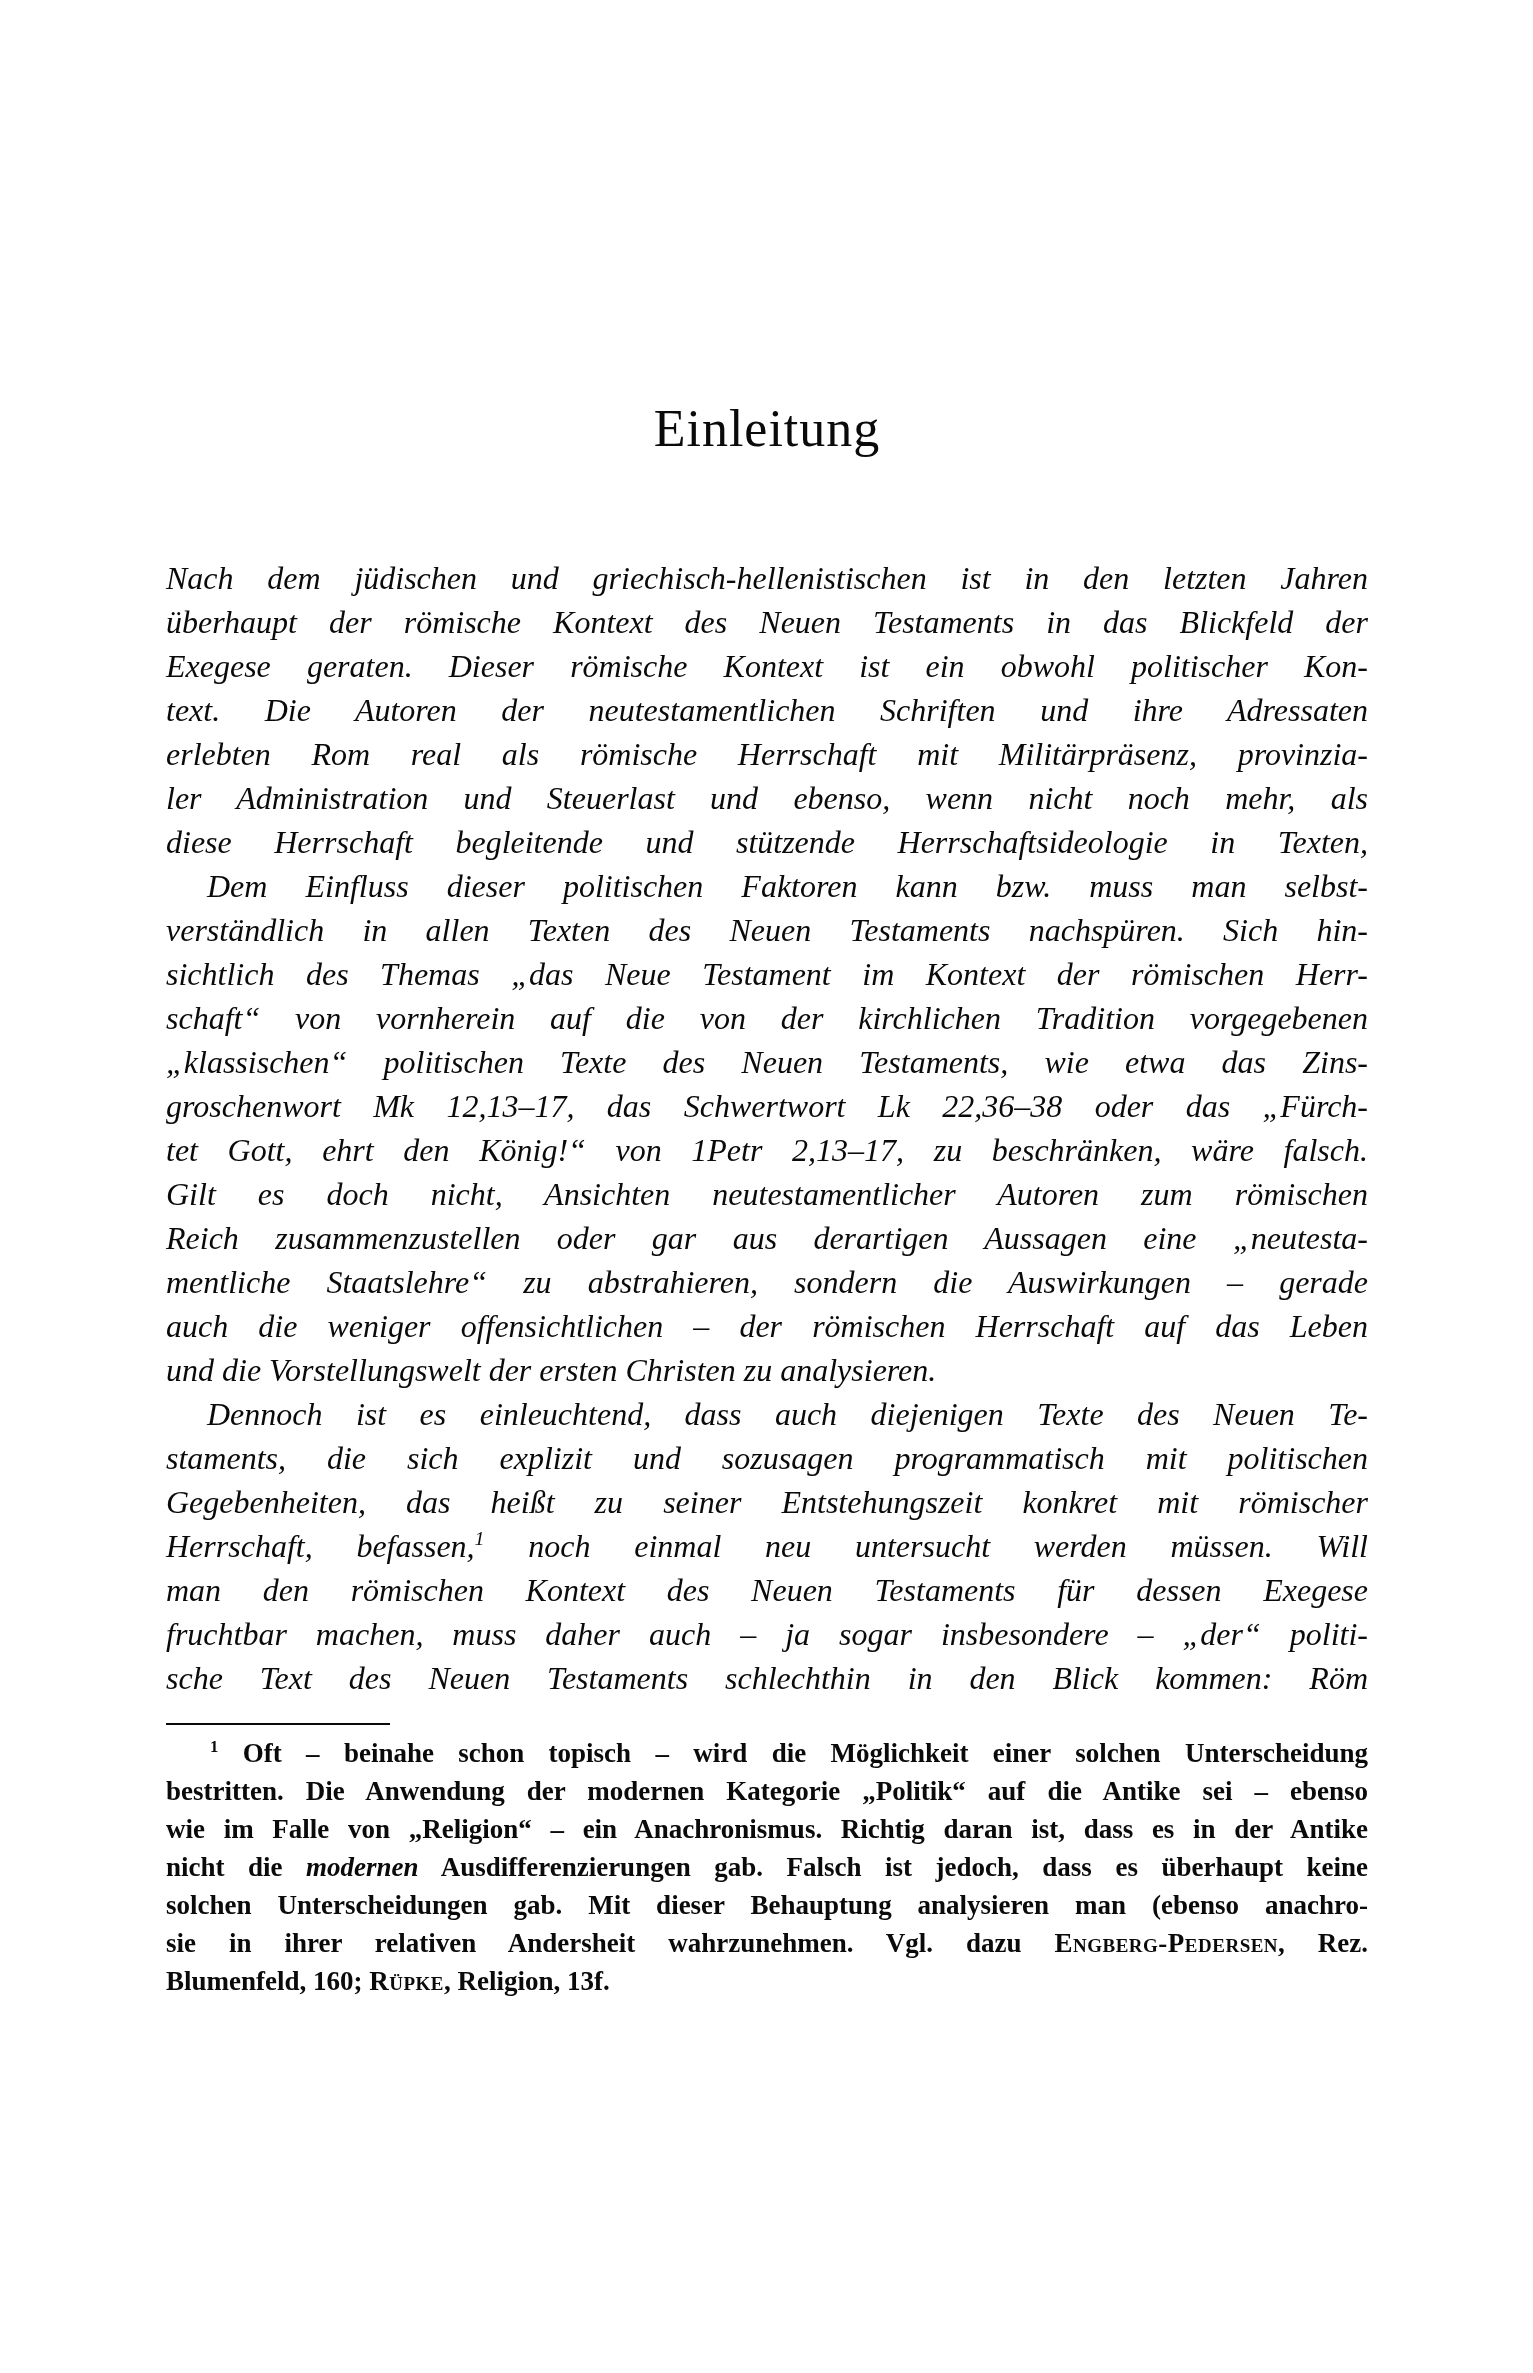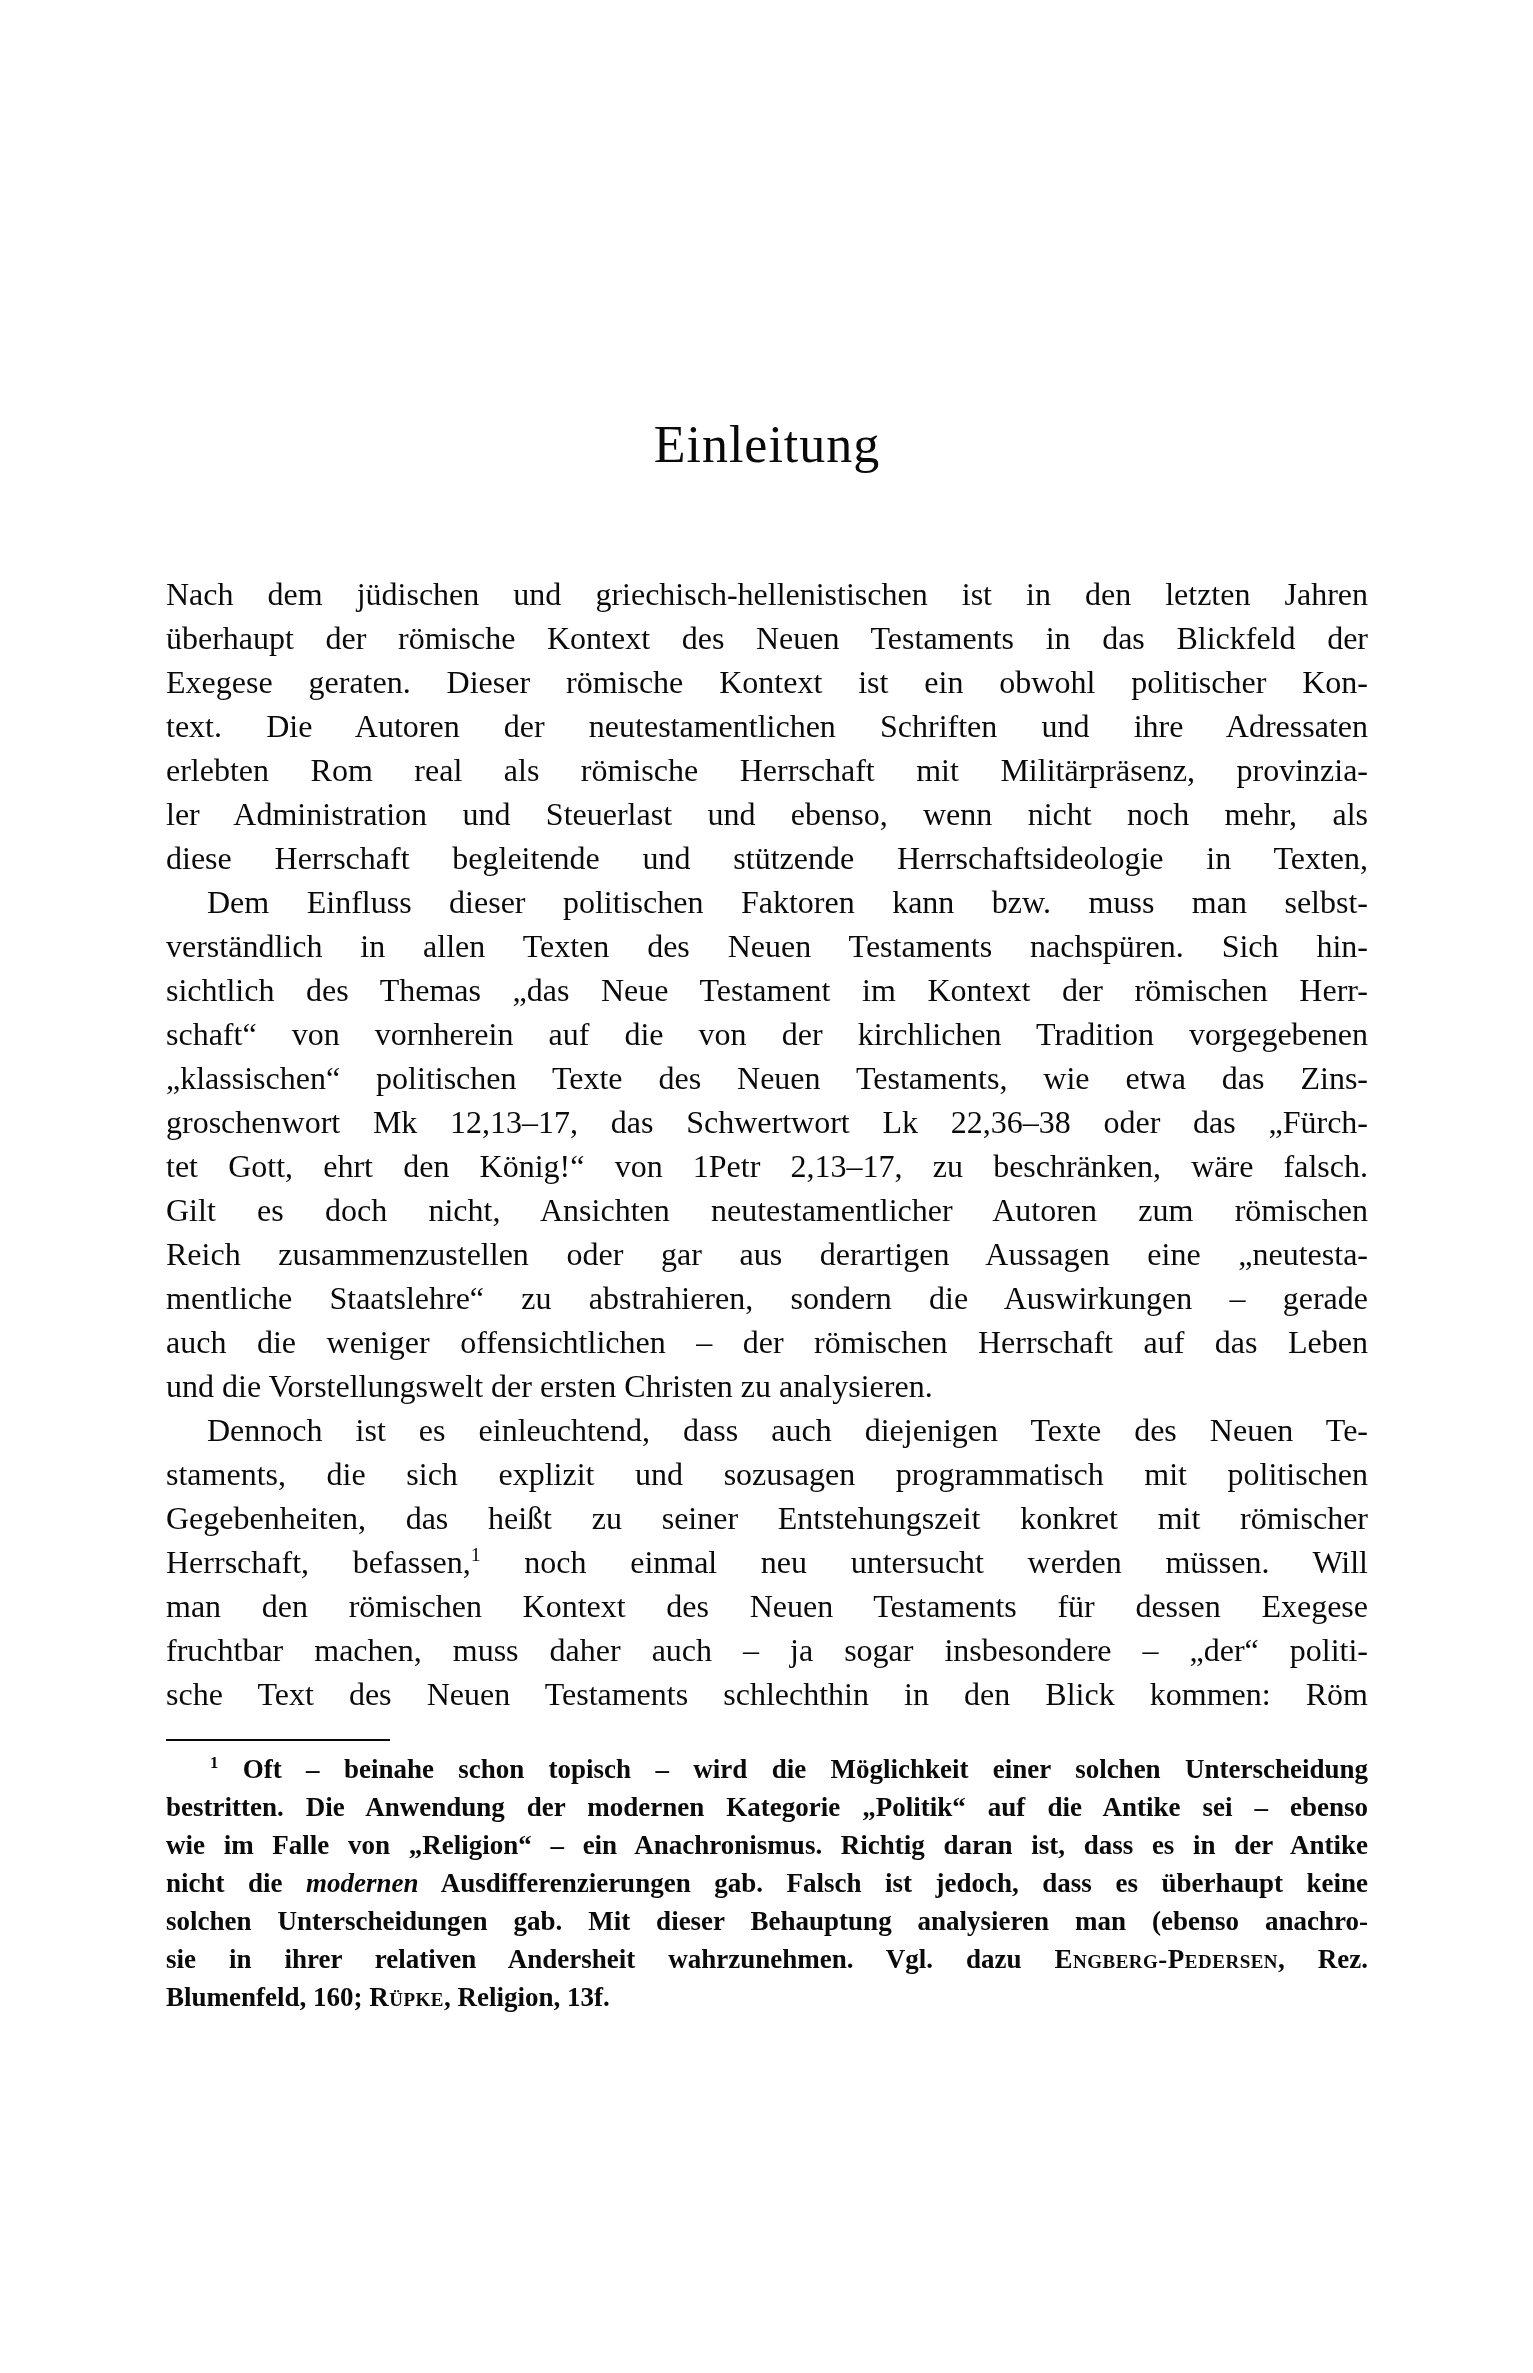--- a/index.html
+++ b/index.html
@@ -14,41 +14,42 @@
     position: relative;
     width: 1533px;
     height: 2373px;
     background: #ffffff;
     color: #0a0a0a;
     font-family: "Liberation Serif", "DejaVu Serif", serif;
   }
   .content {
     position: absolute;
     left: 166px;
-    top: 16px;
+    top: 0;
     width: 1202px;
   }
   .title {
     margin-top: 399px;
     font-size: 52px;
     line-height: 60px;
     text-align: center;
     letter-spacing: 1px;
   }
   .bodytext {
     margin-top: 97px;
     font-size: 32px;
   }
   .line {
     line-height: 44px;
     height: 44px;
     white-space: nowrap;
     text-align: justify;
     text-align-last: justify;
     overflow: visible;
+    font-style: italic;
   }
   .line.par-end {
     text-align: left;
     text-align-last: left;
   }
   .line.indent {
     text-indent: 41px;
   }
   sup.fnref {
     font-size: 0.62em;

